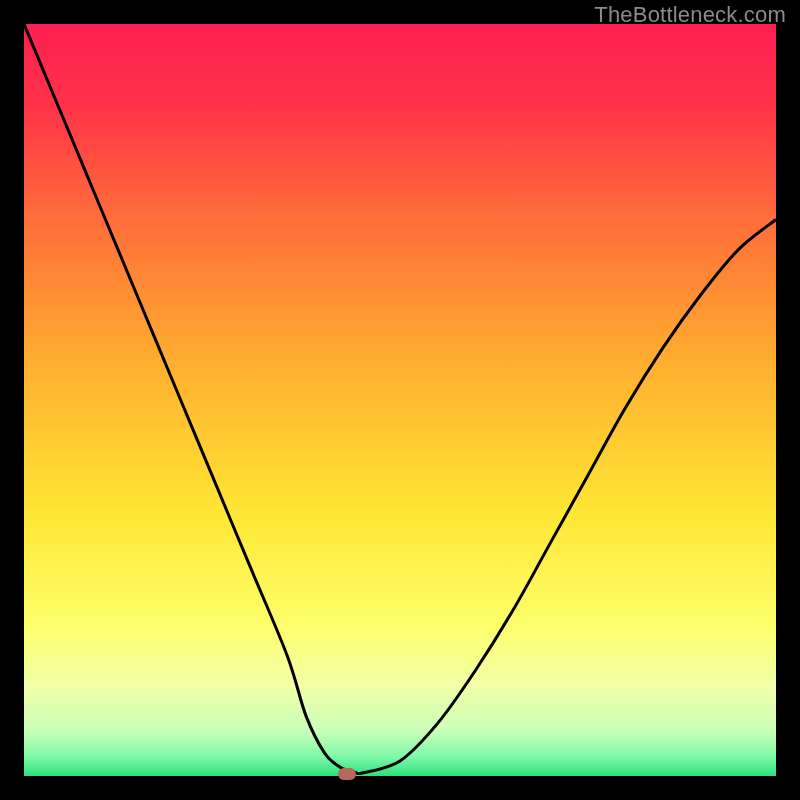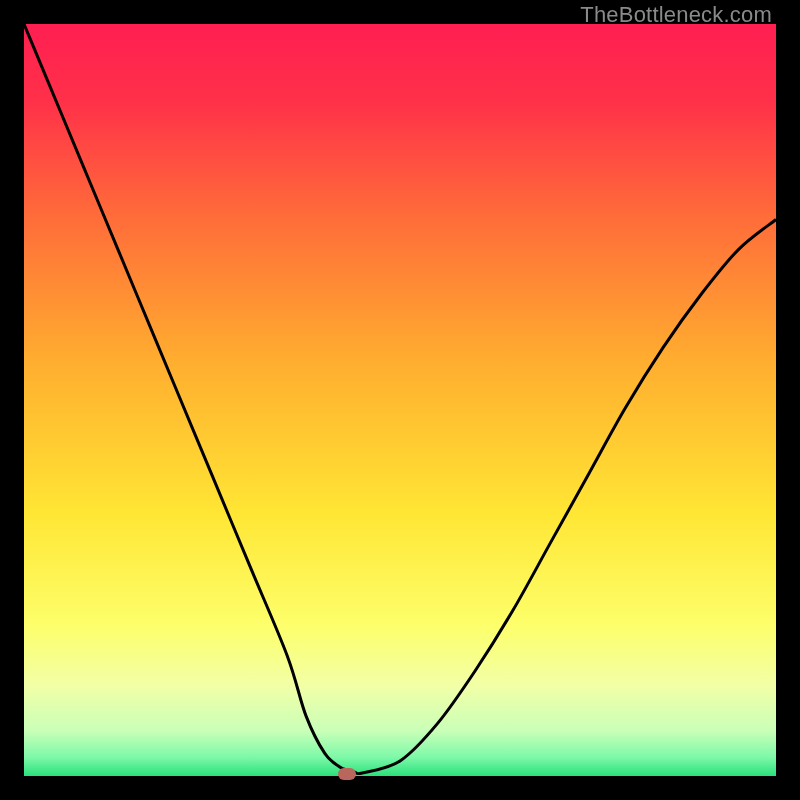--- a/index.html
+++ b/index.html
@@ -22,21 +22,21 @@
   .plot-area {
     position: absolute;
     left: 0;
     top: 0;
     width: 752px;
     height: 752px;
   }
   .watermark {
     position: absolute;
     top: 2px;
-    right: 28px;
+    right: 14px;
     color: #8a8a8a;
     font-size: 22px;
     font-weight: 500;
     letter-spacing: 0.2px;
   }
   .marker {
     position: absolute;
     width: 18px;
     height: 12px;
     background: #b9675c;

